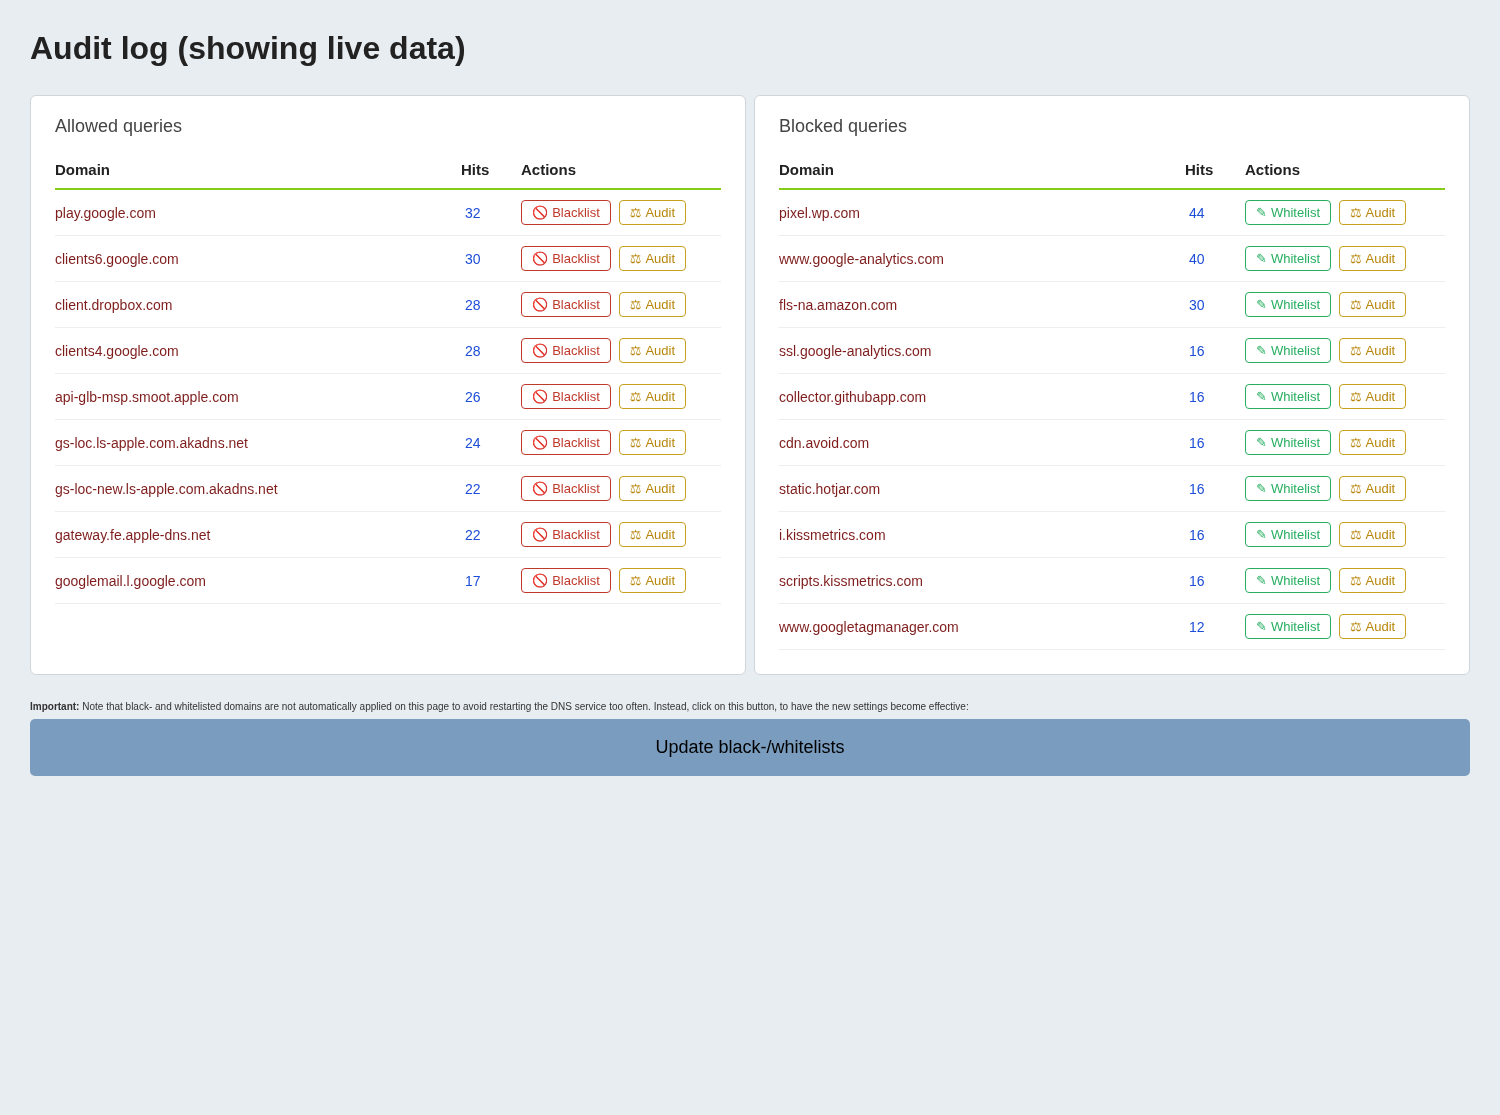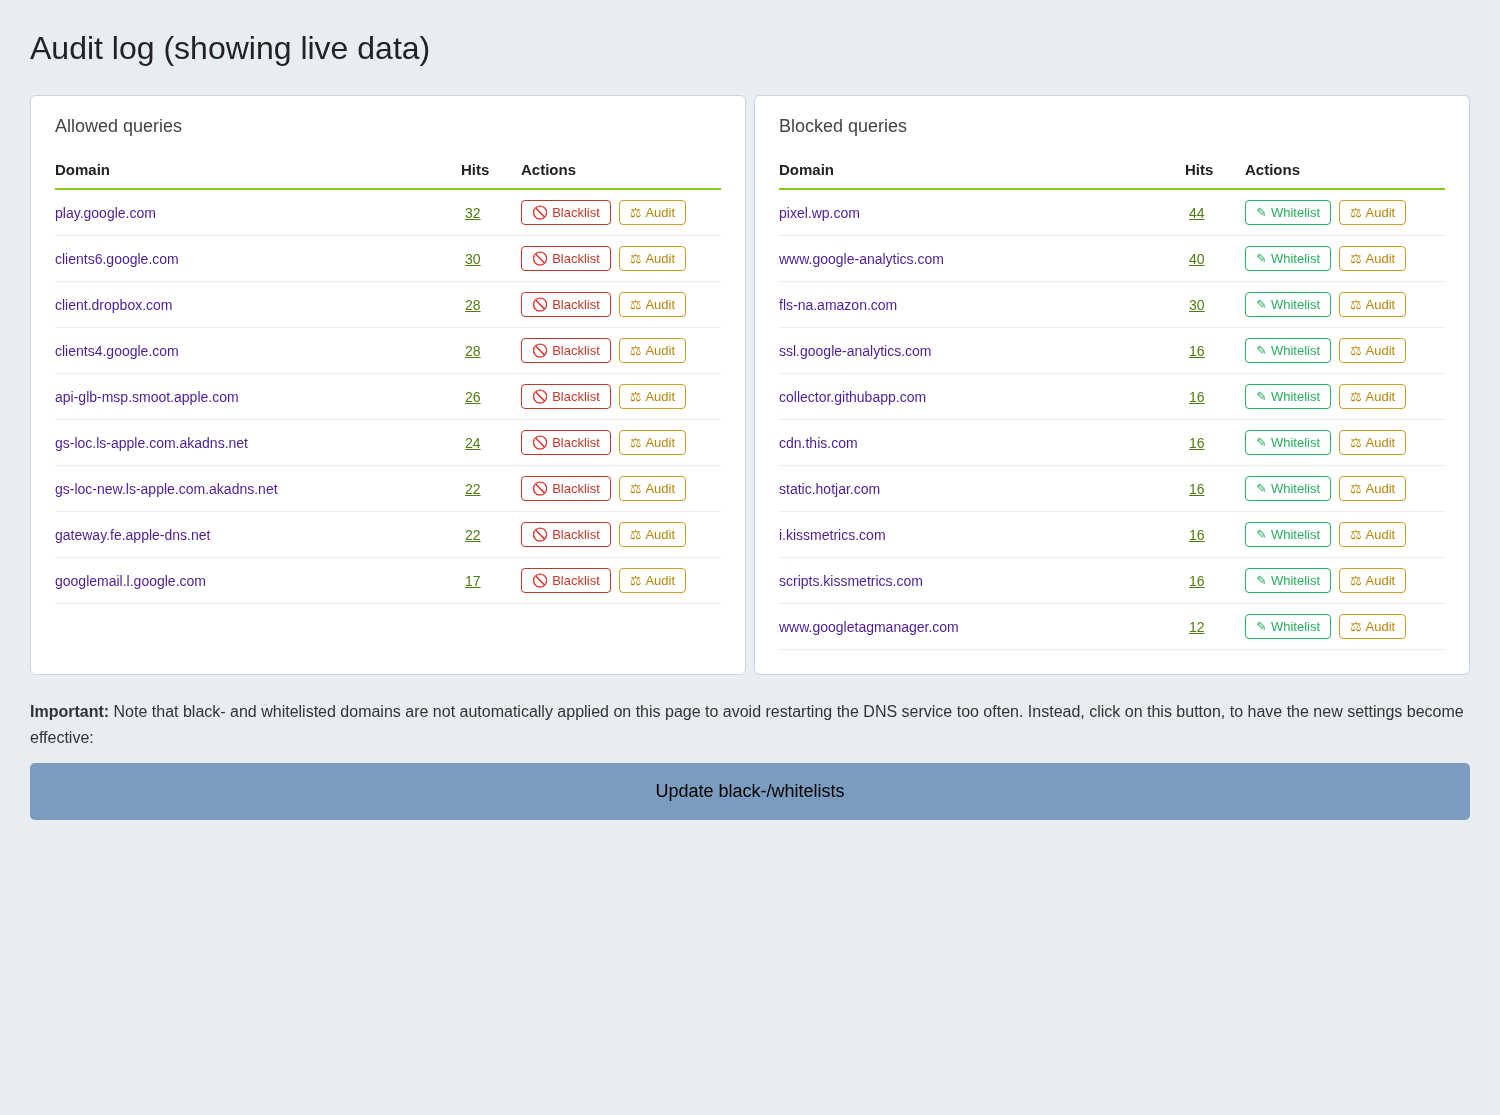--- a/index.html
+++ b/index.html
@@ -6,21 +6,21 @@
     body {
       font-family: -apple-system, BlinkMacSystemFont, "Segoe UI", Helvetica, Arial, sans-serif;
       background: #e8edf2;
       padding: 30px;
       min-height: 1115px;
       font-size: 15px;
       color: #333;
     }
     h1 {
       font-size: 32px;
-      font-weight: 400;
+      font-weight: 700;
       color: #222;
       margin-bottom: 28px;
     }
     .panels {
       display: flex;
       gap: 8px;
       margin-bottom: 24px;
     }
     .panel {
       background: #fff;
@@ -54,27 +54,26 @@
       width: 200px;
     }
     tbody tr {
       border-bottom: 1px solid #eee;
     }
     tbody td {
       padding: 10px 0;
       font-size: 14px;
     }
     td.domain-cell {
-      color: #4c1d95;
+      color: #7f1d1d;
     }
     td.hits-cell {
-      color: #4d7c0f;
+      color: #1d4ed8;
       text-align: left;
       padding-left: 4px;
-      text-decoration: underline;
     }
     td.actions-cell {
       white-space: nowrap;
     }
     .btn {
       display: inline-flex;
       align-items: center;
       gap: 4px;
       padding: 4px 10px;
       border-radius: 4px;
@@ -94,24 +93,24 @@
       color: #b8860b;
       border-color: #c8a020;
       background: #fff;
     }
     .btn-whitelist {
       color: #27ae60;
       border-color: #27ae60;
       background: #fff;
     }
     .notice {
-      font-size: 16px;
+      font-size: 10px;
       color: #333;
       line-height: 1.6;
-      margin-bottom: 13px;
+      margin-bottom: 4px;
     }
     .notice strong {
       font-weight: 700;
     }
     .update-btn {
       display: block;
       width: 100%;
       background: #7a9dbf;
       color: #000000;
       border: none;
@@ -346,21 +345,21 @@
           <span>✎</span>
           <span>Whitelist</span>
         </button>
         <button class="btn btn-audit">
           <span>⚖</span>
           <span>Audit</span>
         </button>
       </td>
     </tr>
           <tr>
-      <td class="domain-cell">cdn.this.com</td>
+      <td class="domain-cell">cdn.avoid.com</td>
       <td class="hits-cell">16</td>
       <td class="actions-cell">
         <button class="btn btn-whitelist">
           <span>✎</span>
           <span>Whitelist</span>
         </button>
         <button class="btn btn-audit">
           <span>⚖</span>
           <span>Audit</span>
         </button>

